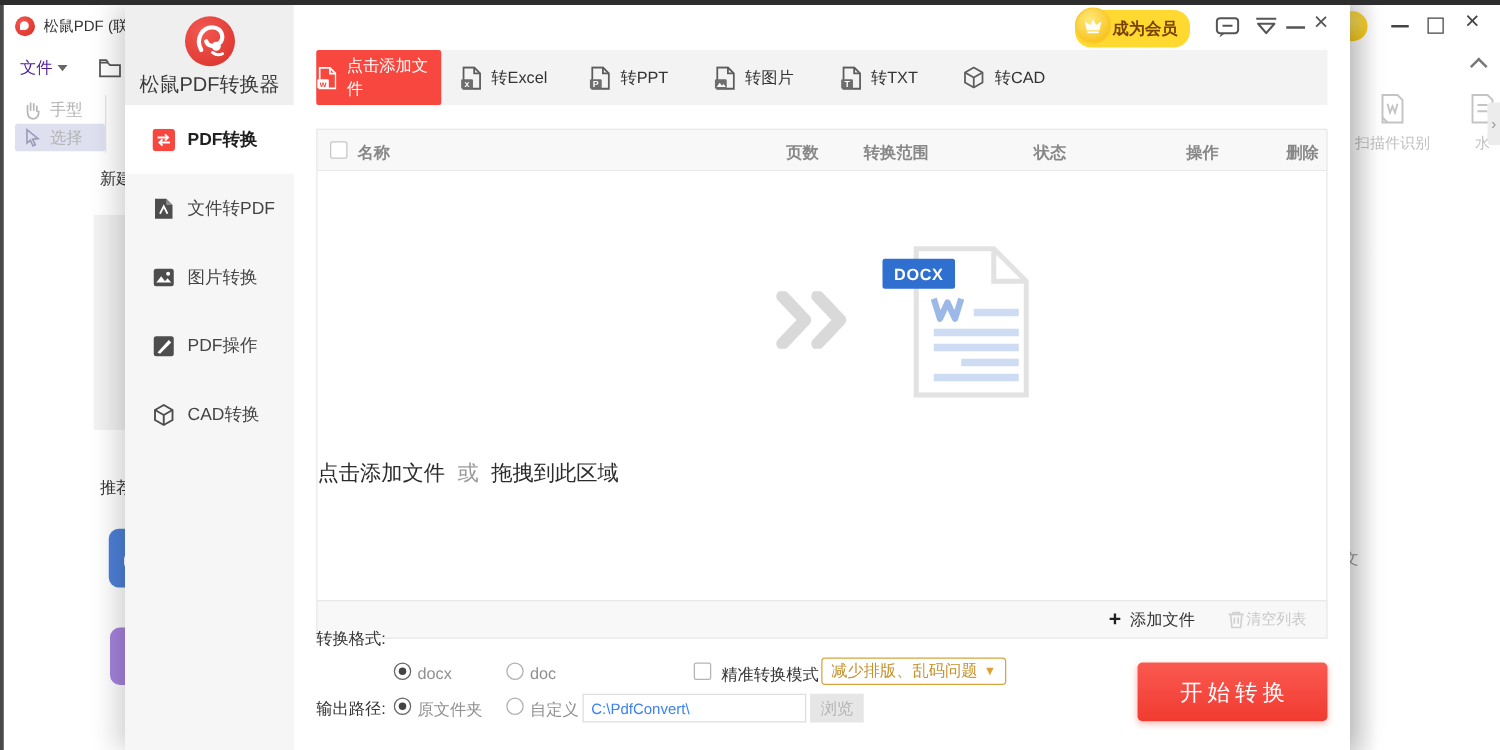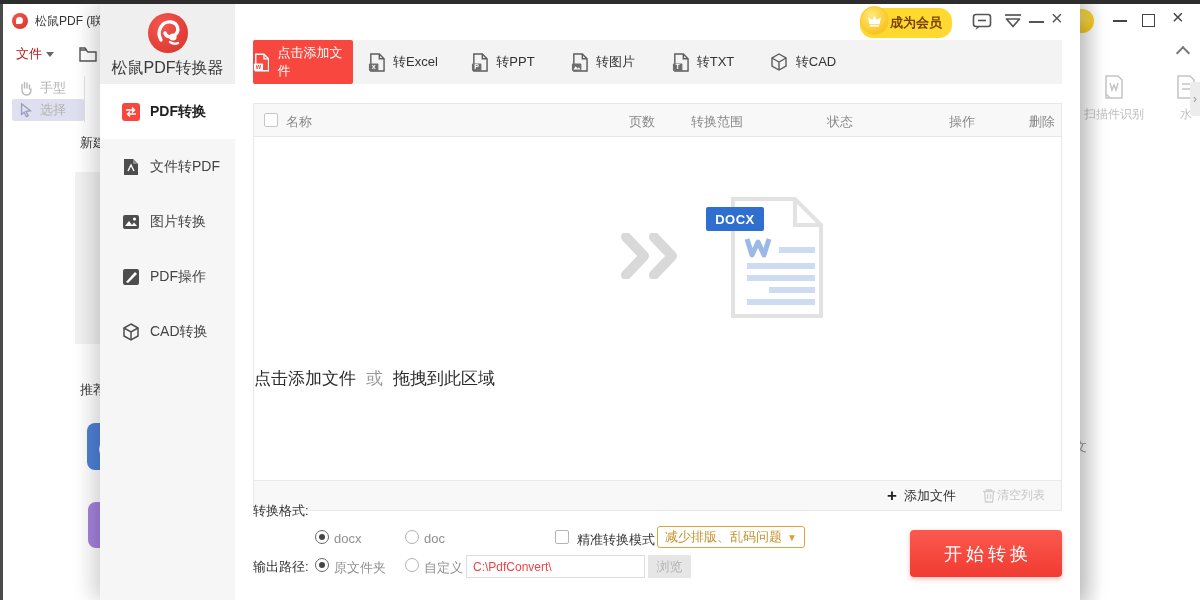--- a/index.html
+++ b/index.html
@@ -11,21 +11,21 @@
   .top-edge { left:0; top:0; width:1200px; height:4px; background:#2d2d2d; z-index:5; }
 
   
   .bgwin-left { left:0; top:4px; width:135px; height:596px; background:#ffffff; z-index:1; }
   .left-dark-strip { left:0; top:0; width:3px; height:596px; background:#4a4a4a; }
   .bg-title-row { left:12px; top:7px; width:120px; height:20px; display:flex; align-items:center; gap:7px; overflow:hidden; white-space:nowrap; }
   .bg-app-dot { width:16px; height:16px; border-radius:50%; background:radial-gradient(circle at 35% 30%,#f3564e,#d92f28); flex:0 0 auto; position:relative; }
   .bg-app-dot::after { content:""; position:absolute; left:4px; top:4px; width:7px; height:7px; border-radius:50% 50% 50% 0; background:#fff; }
   .bg-title-text { font-size:12px; color:#333; }
   .bg-menu-row { left:16px; top:40px; height:20px; display:flex; align-items:center; gap:4px; }
-  .bg-menu-file { font-size:13px; color:#b91c1c; }
+  .bg-menu-file { font-size:13px; color:#4c1d95; }
   .caret-down { width:0; height:0; border-left:4px solid transparent; border-right:4px solid transparent; border-top:5px solid #666; display:inline-block; }
   .folder-icon { left:78px; top:41px; }
   .tool-row { left:18px; height:20px; display:flex; align-items:center; gap:6px; font-size:13px; color:#b3b3b3; }
   .tool-hand { top:74px; }
   .tool-select-bg { left:12px; top:95px; width:72px; height:22px; background:#dee0f0; border-radius:2px; }
   .tool-select { top:96px; }
   .tool-sep { left:84px; top:72px; width:1px; height:46px; background:#e3e3e3; }
   .section-label { font-size:13px; color:#333; }
   .sec-new { left:80px; top:130px; }
   .sec-rec { left:80px; top:377px; }
@@ -72,21 +72,21 @@
   .funnel-icon { left:903px; top:9px; }
   .dlg-min { left:929px; top:17px; width:15px; height:2px; background:#555; }
   .dlg-close { left:951px; top:3px; font-size:20px; color:#555; }
 
   
   .tabs-bar { left:153px; top:36px; width:809px; height:44px; background:#f3f3f4; display:flex; }
   .tab { width:100px; height:44px; display:flex; align-items:center; justify-content:center; gap:8px; font-size:13px; color:#333; }
   .tab.active { background:#f7473e; color:#fff; border-radius:2px; }
 
   
-  .table-head { left:153px; top:99px; width:809px; height:34px; background:#f8f8f9; border:1px solid #e8e8e9; }
+  .table-head { left:153px; top:99px; width:809px; height:34px; background:#f8f8f9; border:1px solid #e8e8e9;font-weight:bold; }
   .th { position:absolute; top:9px; font-size:13px; color:#888; }
   .checkbox { position:absolute; left:10px; top:9px; width:14px; height:14px; background:#fff; border:1px solid #c6c6c6; border-radius:2px; }
 
   
   .drop-zone { left:153px; top:133px; width:809px; height:343px; background:#fff; border-left:1px solid #e8e8e9; border-right:1px solid #e8e8e9; }
   .big-icon { position:absolute; }
   .file-badge { position:absolute; color:#fff; font-weight:bold; font-size:13px; letter-spacing:.5px; display:flex; align-items:center; justify-content:center; }
   .pdf-badge { left:-5px; top:12px; width:46px; height:24px; background:#f7473e; border-radius:2px; }
   .docx-badge { left:-7px; top:12px; width:58px; height:24px; background:#2f6fd0; border-radius:2px; }
   .hint-row { position:absolute; left:0; top:230px; width:100%; text-align:left; font-size:17px; color:#2b2b2b; }
@@ -101,21 +101,21 @@
   
   .set-label { position:absolute; font-size:13px; color:#333; }
   .radio { position:absolute; width:14px; height:14px; border-radius:50%; border:1px solid #b0b0b0; background:#fff; }
   .radio.sel { border-color:#666; }
   .radio.sel::after { content:""; position:absolute; left:3px; top:3px; width:6px; height:6px; border-radius:50%; background:#444; }
   .opt-label { position:absolute; font-size:13px; color:#909090; }
   .cb { position:absolute; width:14px; height:14px; border:1px solid #b5b5b5; background:#fff; border-radius:2px; }
   .precise-label { position:absolute; font-size:13px; color:#333; }
   .tip-pill { position:absolute; border:1px solid #d9a43c; border-radius:3px; height:22px; display:flex; align-items:center; padding:0 7px; gap:5px; font-size:13px; color:#c5912c; background:#fff; }
   .tip-caret { font-size:10px; color:#dFA232; }
-  .path-input { position:absolute; width:179px; height:23px; border:1px solid #ddd; font-size:12px; color:#ef4444; padding:0 6px; font-family:"Liberation Sans","DejaVu Sans",sans-serif; outline:none; }
+  .path-input { position:absolute; width:179px; height:23px; border:1px solid #ddd; font-size:12px; color:#3b82f6; padding:0 6px; font-family:"Liberation Sans","DejaVu Sans",sans-serif; outline:none; }
   .browse-btn { position:absolute; width:43px; height:23px; background:#e6e6e6; border:none; color:#b5b5b5; font-size:13px; }
 
   .start-btn { left:810px; top:526px; width:152px; height:47px; border-radius:4px; background:linear-gradient(180deg,#fa5950,#f13b31); color:#fff; font-size:18px; letter-spacing:4px; display:flex; align-items:center; justify-content:center; padding-left:4px; box-shadow:0 2px 5px rgba(241,59,49,.35); }
 </style>
 </head>
 <body>
 
 <div class="abs top-edge"></div>
 
 <div class="abs bgwin-left">

